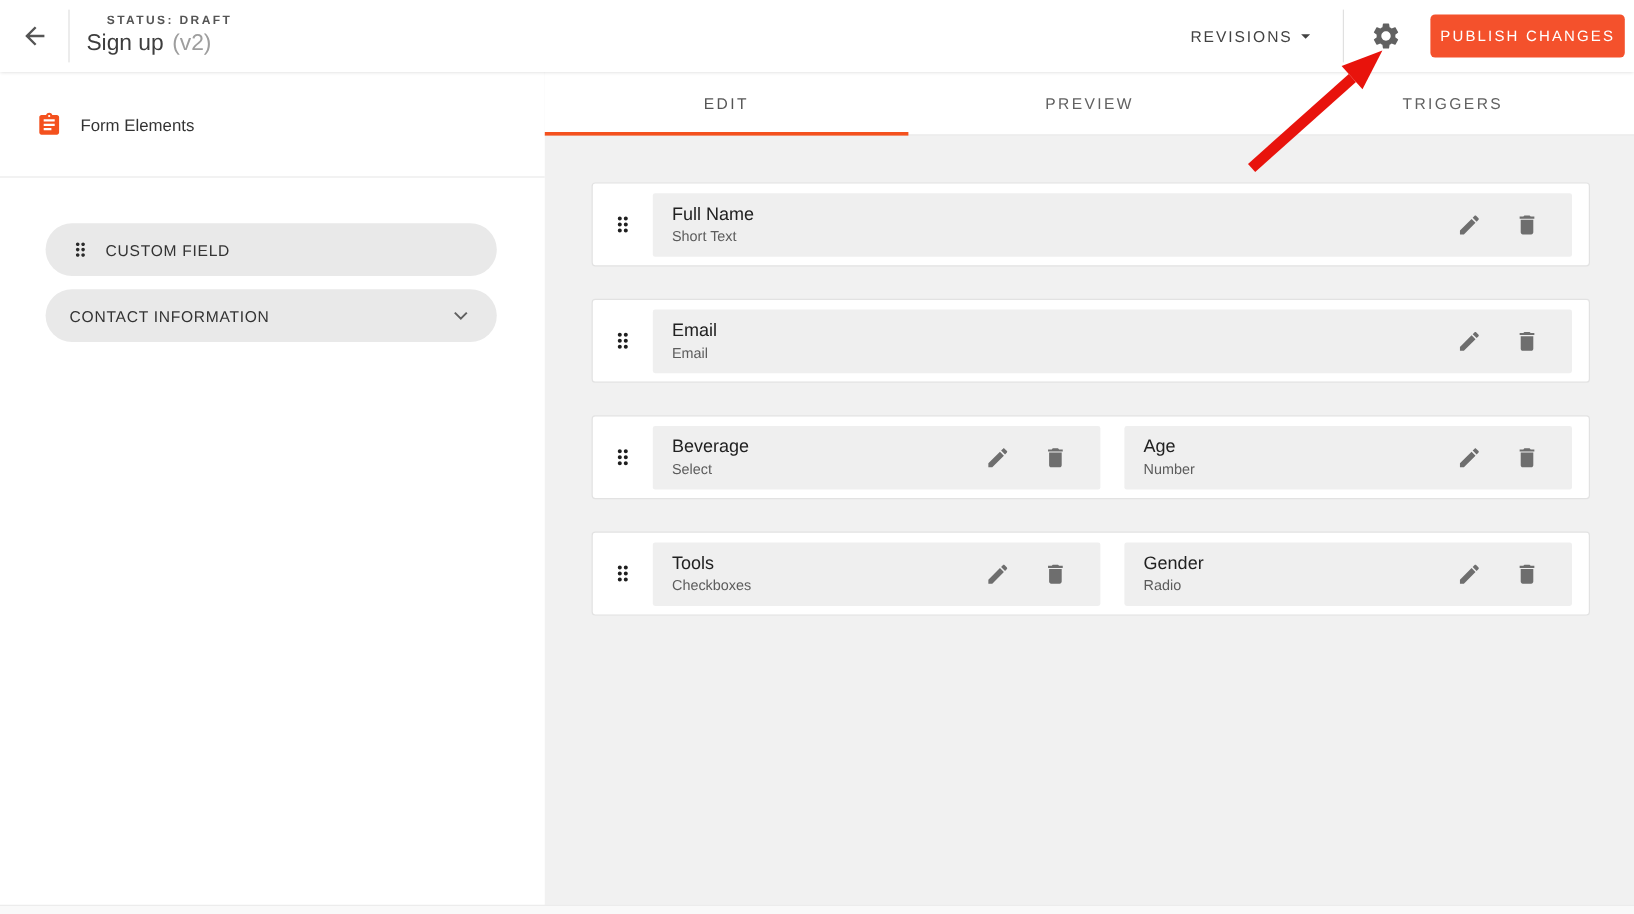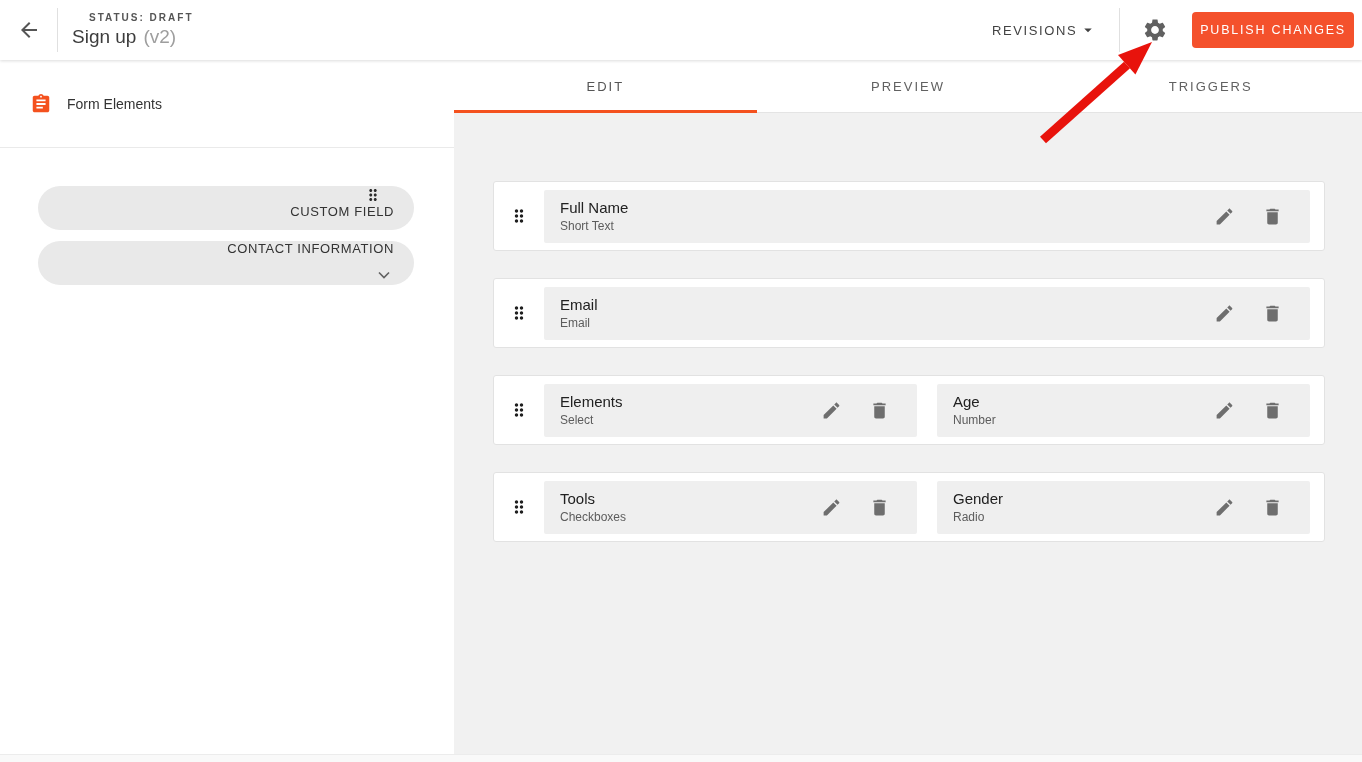--- a/index.html
+++ b/index.html
@@ -61,32 +61,32 @@
   .sidebar { width: 454px; background: #fff; flex-shrink: 0; }
   .sidebar-header {
     height: 88px; display: flex; align-items: center;
     padding-left: 30px;
     border-bottom: 1px solid #eaeaea;
   }
   .sidebar-title { font-size: 14px; color: #333; margin-left: 15px; }
   .pill-list { padding: 38px 40px 0 38px; }
   .pill {
     height: 44px; background: #e9e9e9; border-radius: 22px;
-    display: flex; align-items: flex-end;
+    display: flex; align-items: center;
     padding: 0 20px;
     margin-bottom: 11px;
     cursor: pointer;
-    font-size: 13px; letter-spacing: 0.6px; color: #333; flex-direction: column;
+    font-size: 13px; letter-spacing: 0.6px; color: #333;
   }
   .pill .pill-label { flex: 0 0 auto; }
   .pill .drag-ico { margin-right: 12px; display: flex; }
   .pill .spacer { flex: 1; }
 
   
-  .main { flex: 1; display: flex; flex-direction: column; background: #f1f1f1; gap: 29px; }
+  .main { flex: 1; display: flex; flex-direction: column; background: #f1f1f1; }
   .tabbar {
     height: 53px; background: #fff; display: flex;
     border-bottom: 1px solid #e4e4e4;
   }
   .tab {
     flex: 1; display: flex; align-items: center; justify-content: center;
     font-size: 13px; letter-spacing: 2px; color: #616161;
     position: relative; cursor: pointer;
   }
   .tab.active { color: #555; }
@@ -257,21 +257,21 @@
 
       <div class="card-row">
         <div class="drag-cell">
           <svg width="20" height="20" viewBox="0 0 24 24" fill="#1f1f1f">
               <path d="M11 18c0 1.1-.9 2-2 2s-2-.9-2-2 .9-2 2-2 2 .9 2 2zm-2-8c-1.1 0-2 .9-2 2s.9 2 2 2 2-.9 2-2-.9-2-2-2zm0-6c-1.1 0-2 .9-2 2s.9 2 2 2 2-.9 2-2-.9-2-2-2zm6 4c1.1 0 2-.9 2-2s-.9-2-2-2-2 .9-2 2 .9 2 2 2zm0 2c-1.1 0-2 .9-2 2s.9 2 2 2 2-.9 2-2-.9-2-2-2zm0 6c-1.1 0-2 .9-2 2s.9 2 2 2 2-.9 2-2-.9-2-2-2z"></path>
             </svg>
         </div>
         <div class="panels">
           <div class="panel">
             <div class="panel-text">
-              <div class="panel-title">Elements</div>
+              <div class="panel-title">Beverage</div>
               <div class="panel-sub">Select</div>
             </div>
             <span class="icon-btn pencil">
               <svg width="21" height="21" viewBox="0 0 24 24" fill="#6e6e6e">
                   <path d="M3 17.25V21h3.75L17.81 9.94l-3.75-3.75L3 17.25zM20.71 7.04c.39-.39.39-1.02 0-1.41l-2.34-2.34c-.39-.39-1.02-.39-1.41 0l-1.83 1.83 3.75 3.75 1.83-1.83z"></path>
                 </svg>
             </span>
             <span class="icon-btn">
               <svg width="21" height="21" viewBox="0 0 24 24" fill="#6e6e6e">
                   <path d="M6 19c0 1.1.9 2 2 2h8c1.1 0 2-.9 2-2V7H6v12zM19 4h-3.5l-1-1h-5l-1 1H5v2h14V4z"></path>

